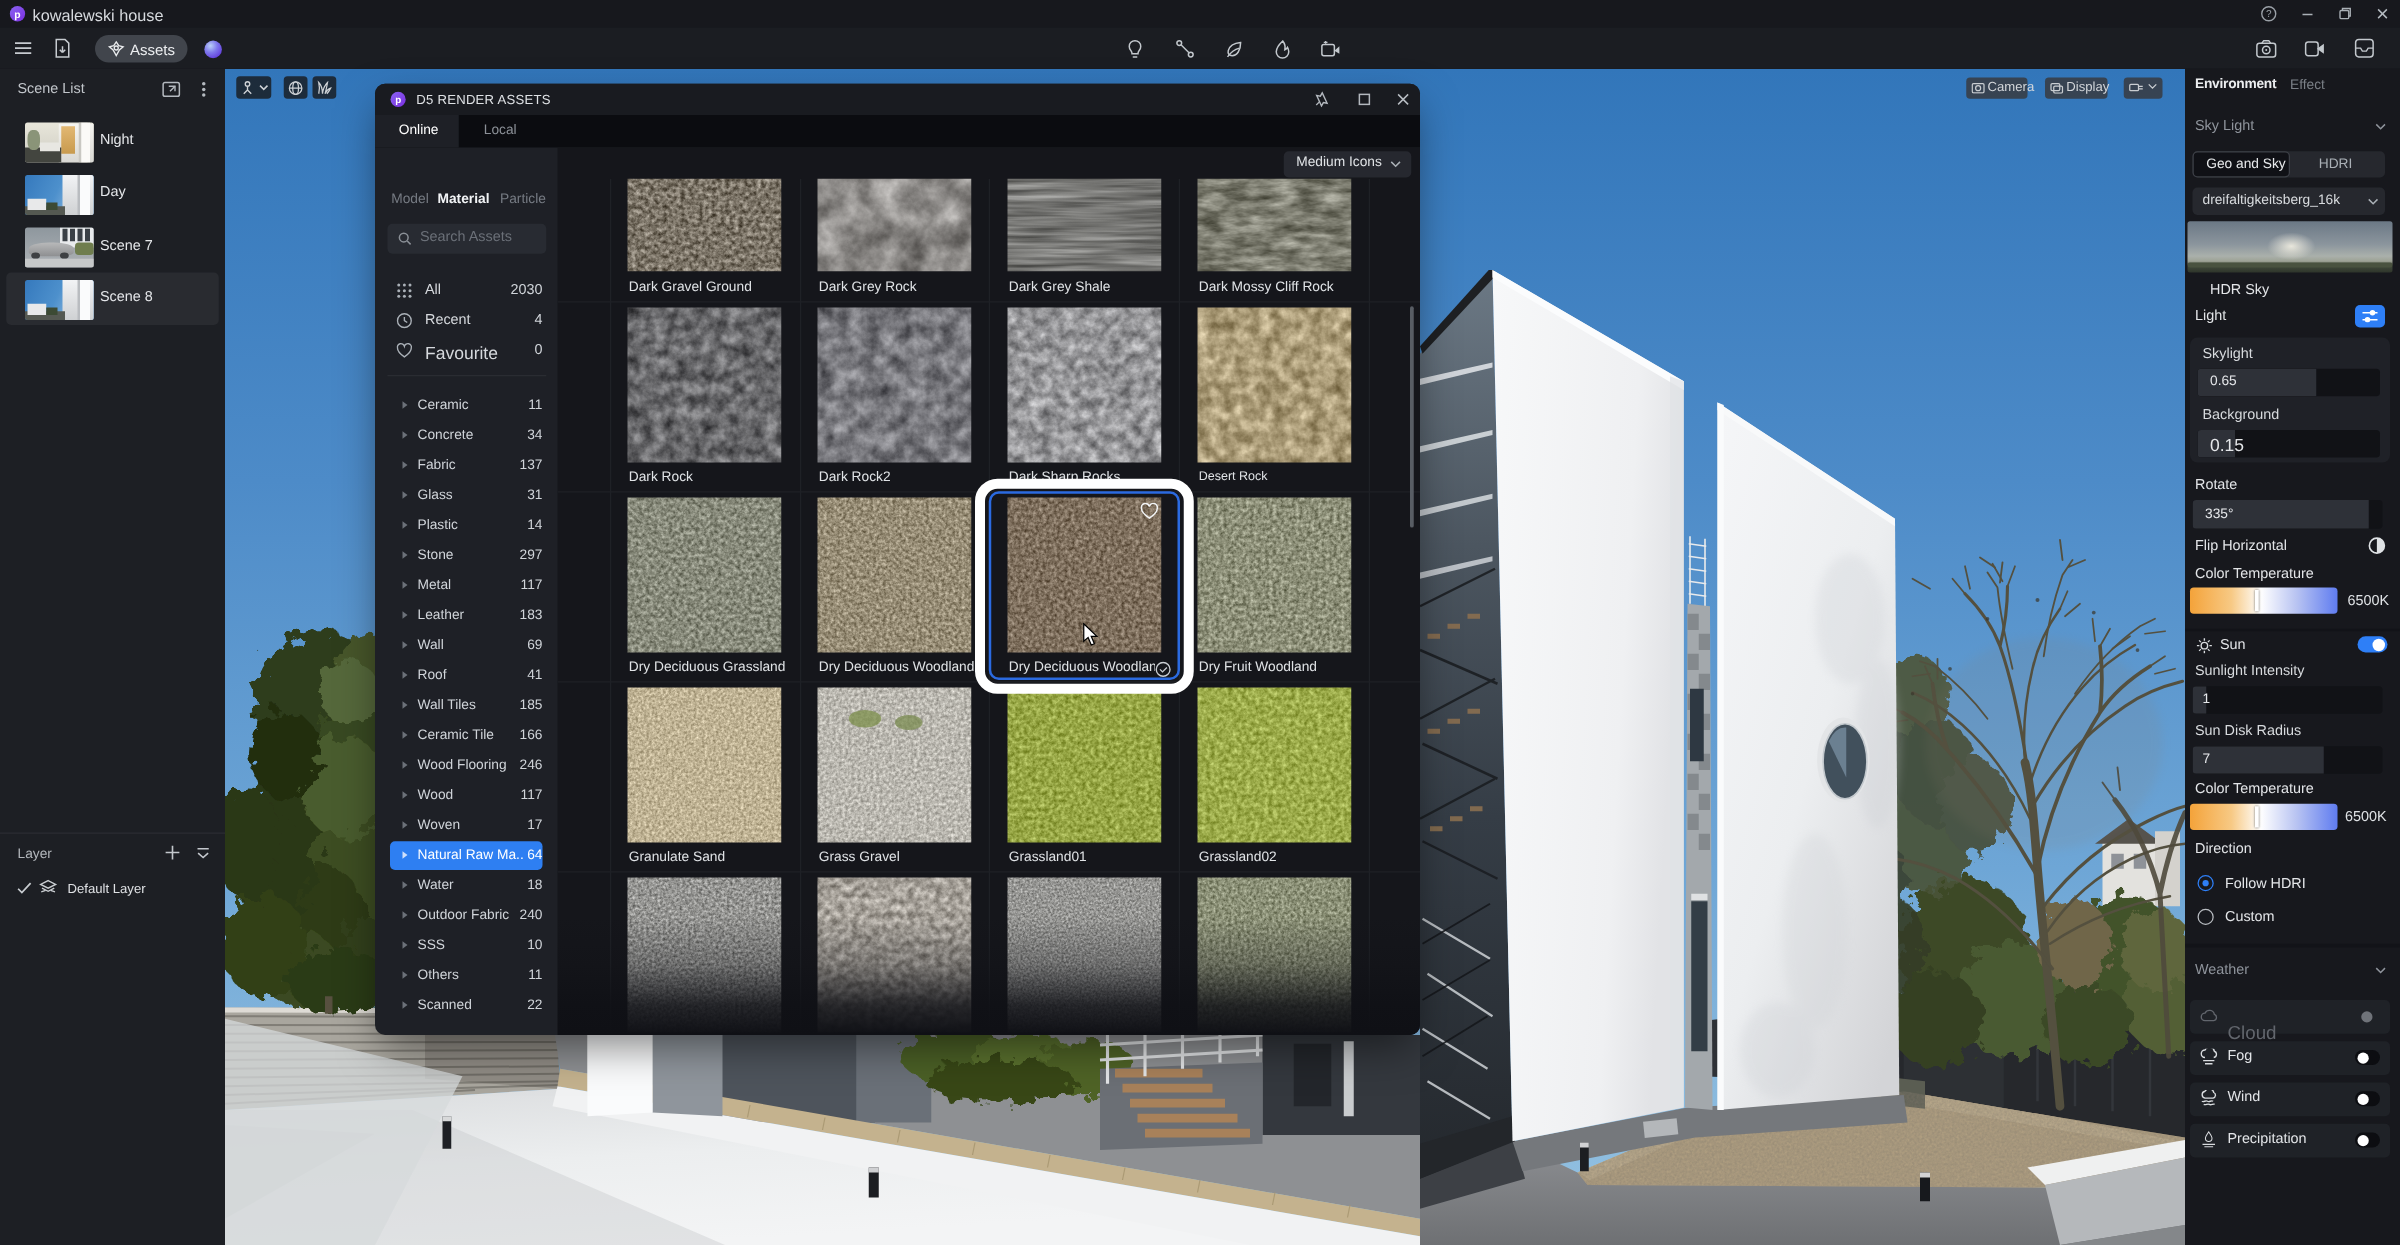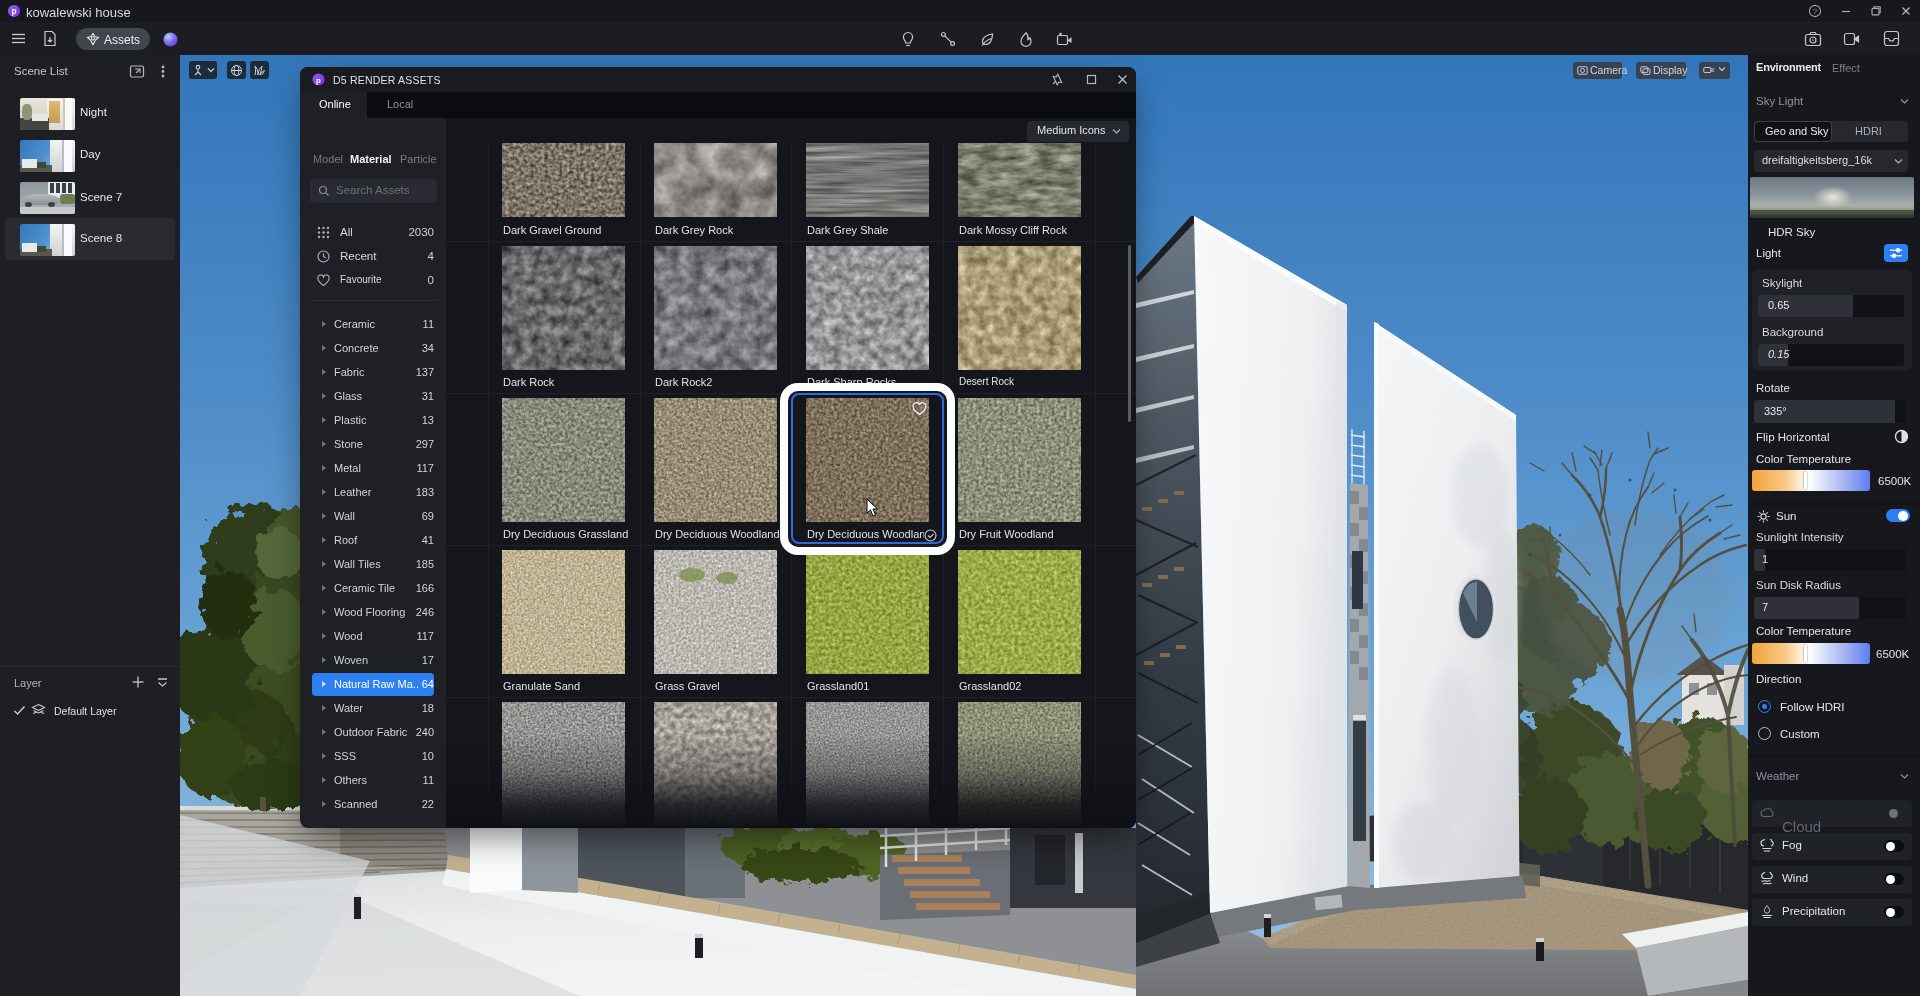--- a/index.html
+++ b/index.html
@@ -610,21 +610,21 @@
 
   <div class="abs" style="left:4px;top:215px;width:160px;height:100px;background:#1f2127;border-radius:6px;"></div>
   <div class="t" style="left:14px;top:222px;font-size:11.5px;color:#d7dadd;">Skylight</div>
   <div class="abs" style="left:10px;top:240px;width:146px;height:22px;background:#111216;border-radius:3px;overflow:hidden;">
     <div class="abs" style="left:0;top:0;width:95px;height:22px;background:#2e3138;"></div>
     <div class="t" style="left:10px;top:4px;font-size:11px;color:#e5e7ea;">0.65</div>
   </div>
   <div class="t" style="left:14px;top:271px;font-size:11.5px;color:#d7dadd;">Background</div>
   <div class="abs" style="left:10px;top:289px;width:146px;height:22px;background:#111216;border-radius:3px;overflow:hidden;">
     <div class="abs" style="left:0;top:0;width:30px;height:22px;background:#2e3138;"></div>
-    <div class="t" style="left:10px;top:4px;font-size:11px;color:#e5e7ea;font-style:italic;">0.15</div>
+    <div class="t" style="left:10px;top:4px;font-size:14px;color:#e5e7ea;">0.15</div>
   </div>
 
   <div class="t" style="left:8px;top:327px;font-size:11.5px;color:#e3e5e8;">Rotate</div>
   <div class="abs" style="left:6px;top:345px;width:152px;height:23px;background:#111216;border-radius:3px;overflow:hidden;">
     <div class="abs" style="left:0;top:0;width:141px;height:23px;background:#2e3138;"></div>
     <div class="t" style="left:10px;top:5px;font-size:11px;color:#e5e7ea;">335°</div>
   </div>
 
   <div class="t" style="left:8px;top:376px;font-size:11.5px;color:#e3e5e8;">Flip Horizontal</div>
   <svg class="abs" style="left:146px;top:374px" width="15" height="15" viewBox="0 0 15 15">
@@ -762,21 +762,21 @@
   <div class="t" style="left:134px;top:159px;font-size:11.5px;color:#cfd3d8;transform:translateX(-100%);">2030</div>
   <svg class="abs" style="left:17px;top:183px" width="13" height="13" viewBox="0 0 13 13" fill="none" stroke="#aab0b7" stroke-width="1.1">
       <circle cx="6.5" cy="6.5" r="5.5"></circle>
       <path d="M6.5 3.5 V6.5 L8.8 8"></path>
     </svg>
   <div class="t" style="left:40px;top:183px;font-size:11.5px;color:#d6d9dd;">Recent</div>
   <div class="t" style="left:134px;top:183px;font-size:11.5px;color:#cfd3d8;transform:translateX(-100%);">4</div>
   <svg class="abs" style="left:17px;top:207px" width="13" height="13" viewBox="0 0 13 13" fill="none" stroke="#aab0b7" stroke-width="1.1">
       <path d="M6.5 11.5 C3 9 1 7 1 4.5 A2.8 2.8 0 0 1 6.5 3 A2.8 2.8 0 0 1 12 4.5 C12 7 10 9 6.5 11.5 Z"></path>
     </svg>
-  <div class="t" style="left:40px;top:207px;font-size:10px;color:#d6d9dd;">Favourite</div>
+  <div class="t" style="left:40px;top:207px;font-size:14px;color:#d6d9dd;">Favourite</div>
   <div class="t" style="left:134px;top:207px;font-size:11.5px;color:#cfd3d8;transform:translateX(-100%);">0</div>
   <svg width="0" height="0" style="position:absolute">
       <defs>
         <filter color-interpolation-filters="sRGB" id="t01" x="0" y="0" width="100%" height="100%">
           <feTurbulence type="fractalNoise" baseFrequency="0.28" numOctaves="4" seed="11"></feTurbulence>
           <feColorMatrix type="matrix" values="0.7 0 0 0 0.13  0.7 0 0 0 0.1  0.7 0 0 0 0.05  0 0 0 0 1"></feColorMatrix>
         </filter>
         <filter color-interpolation-filters="sRGB" id="t02" x="0" y="0" width="100%" height="100%">
           <feTurbulence type="fractalNoise" baseFrequency="0.045" numOctaves="5" seed="21"></feTurbulence>
           <feColorMatrix type="matrix" values="0.65 0 0 0 0.22  0.65 0 0 0 0.21  0.65 0 0 0 0.2  0 0 0 0 1"></feColorMatrix>
@@ -983,21 +983,21 @@
 <div class="t" style="left:134px;top:299.0px;font-size:11px;color:#d0d4d9;transform:translateX(-100%);">137</div>
 <svg class="abs" style="left:21px;top:325.0px" width="6" height="8" viewBox="0 0 6 8">
       <path d="M1 1 L5 4 L1 7 Z" fill="#6c7179"></path>
     </svg>
 <div class="t" style="left:34px;top:323.0px;font-size:11px;color:#d0d4d9;">Glass</div>
 <div class="t" style="left:134px;top:323.0px;font-size:11px;color:#d0d4d9;transform:translateX(-100%);">31</div>
 <svg class="abs" style="left:21px;top:349.0px" width="6" height="8" viewBox="0 0 6 8">
       <path d="M1 1 L5 4 L1 7 Z" fill="#6c7179"></path>
     </svg>
 <div class="t" style="left:34px;top:347.0px;font-size:11px;color:#d0d4d9;">Plastic</div>
-<div class="t" style="left:134px;top:347.0px;font-size:11px;color:#d0d4d9;transform:translateX(-100%);">13</div>
+<div class="t" style="left:134px;top:347.0px;font-size:11px;color:#d0d4d9;transform:translateX(-100%);">14</div>
 <svg class="abs" style="left:21px;top:373.0px" width="6" height="8" viewBox="0 0 6 8">
       <path d="M1 1 L5 4 L1 7 Z" fill="#6c7179"></path>
     </svg>
 <div class="t" style="left:34px;top:371.0px;font-size:11px;color:#d0d4d9;">Stone</div>
 <div class="t" style="left:134px;top:371.0px;font-size:11px;color:#d0d4d9;transform:translateX(-100%);text-align:right;">297</div>
 <svg class="abs" style="left:21px;top:397.0px" width="6" height="8" viewBox="0 0 6 8">
       <path d="M1 1 L5 4 L1 7 Z" fill="#6c7179"></path>
     </svg>
 <div class="t" style="left:34px;top:395.0px;font-size:11px;color:#d0d4d9;">Metal</div>
 <div class="t" style="left:134px;top:395.0px;font-size:11px;color:#d0d4d9;transform:translateX(-100%);">117</div>

